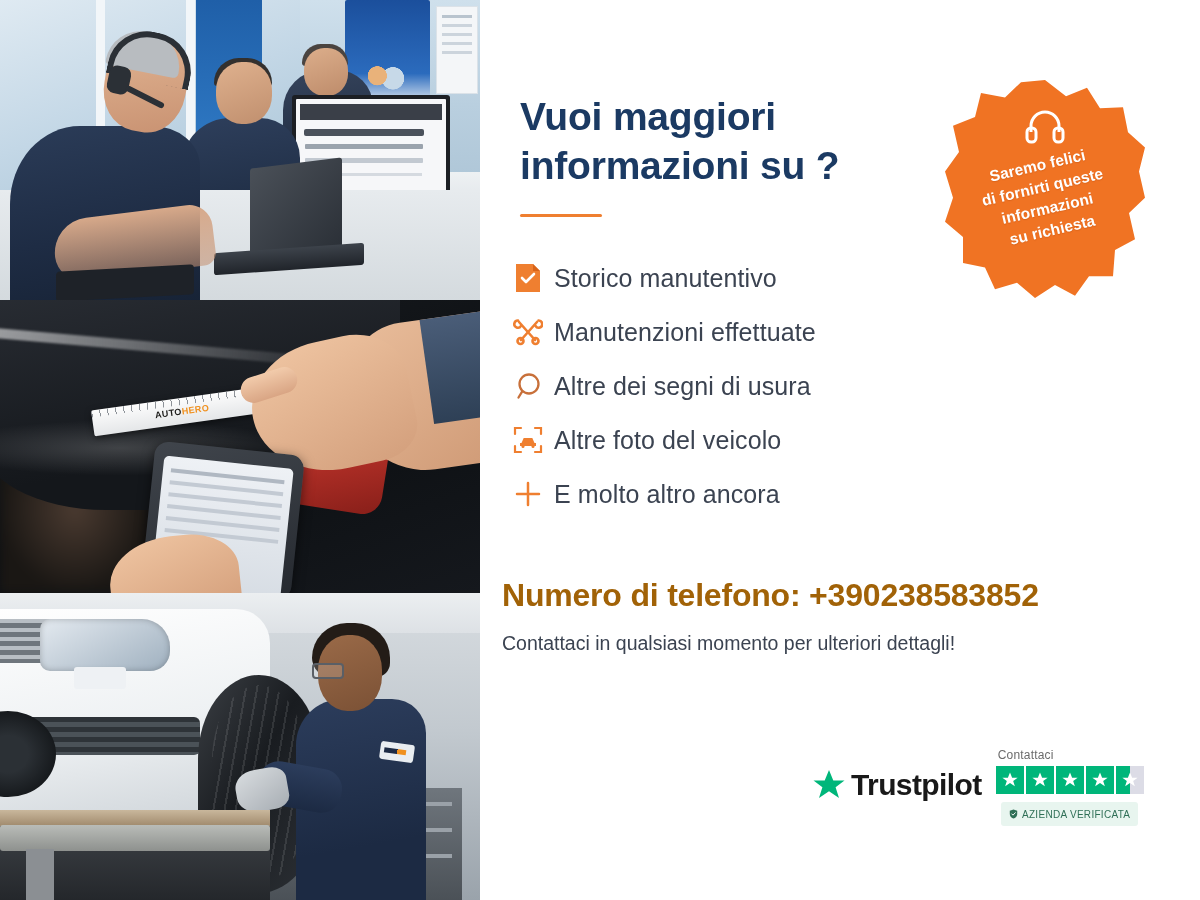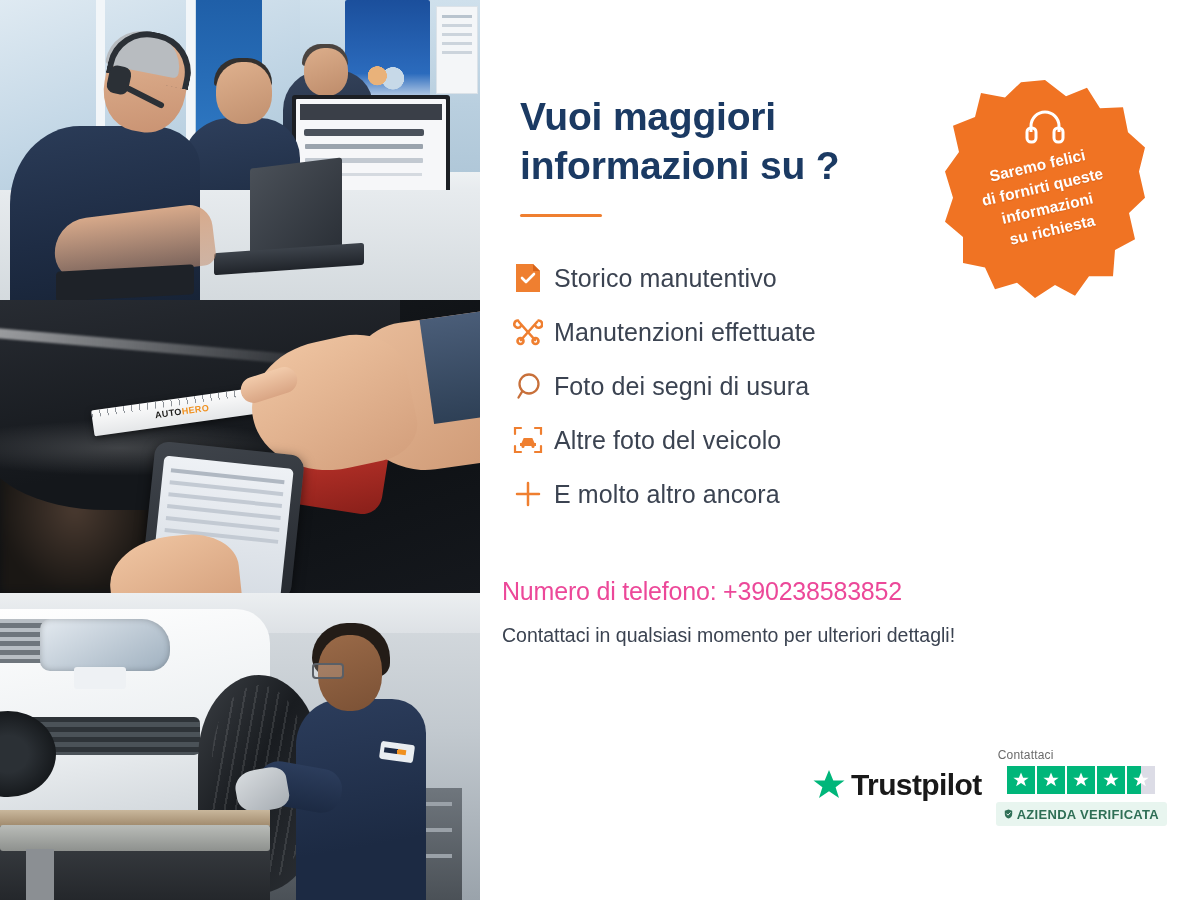--- a/index.html
+++ b/index.html
@@ -445,23 +445,23 @@
   .feature-label {
     color: #3b4351;
     font-size: 25px;
     letter-spacing: .1px;
   }
 
   .phone-block {
     margin: 56px 0 0 22px;
   }
   .phone-line {
-    color: #ec4899;
-    font-size: 25px;
-    font-weight: normal;
+    color: #a16207;
+    font-size: 32px;
+    font-weight: bold;
     letter-spacing: -.2px;
   }
   .contact-line {
     color: #3b4351;
     font-size: 19.5px;
     line-height: 1.58;
     margin-top: 14px;
   }
   .contact-line span { display: block; }
 
@@ -559,22 +559,22 @@
     margin-top: 4px;
     display: inline-flex;
     align-items: center;
     gap: 4px;
     background: #e8f5ef;
     border-radius: 3px;
     padding: 3px 8px;
   }
   .tp-verified-text {
     color: #2f6f56;
-    font-size: 13px;
-    font-weight: bold;
+    font-size: 10px;
+    font-weight: normal;
     letter-spacing: .3px;
   }
 </style>
 </head>
 <body>
 
 <div class="page">
 
   <div class="media-column">
 
@@ -702,21 +702,21 @@
         <span class="feature-label">Manutenzioni effettuate</span>
       </li>
 
       <li class="feature-item">
         <span class="feature-icon">
           <svg width="28" height="30" viewBox="0 0 28 30" aria-hidden="true">
             <circle cx="15" cy="13" r="9.5" fill="none" stroke="#c8703a" stroke-width="2.3"></circle>
             <path d="M8.4 20.2 L4.5 26.5" fill="none" stroke="#c8703a" stroke-width="2.3" stroke-linecap="round"></path>
           </svg>
         </span>
-        <span class="feature-label">Foto dei segni di usura</span>
+        <span class="feature-label">Altre dei segni di usura</span>
       </li>
 
       <li class="feature-item">
         <span class="feature-icon">
           <svg width="30" height="30" viewBox="0 0 30 30" aria-hidden="true">
             <g stroke="#ef7f30" stroke-width="2.2" fill="none" stroke-linecap="round">
               <path d="M2 9 V3 H8"></path>
               <path d="M22 3 H28 V9"></path>
               <path d="M28 21 V27 H22"></path>
               <path d="M8 27 H2 V21"></path>

